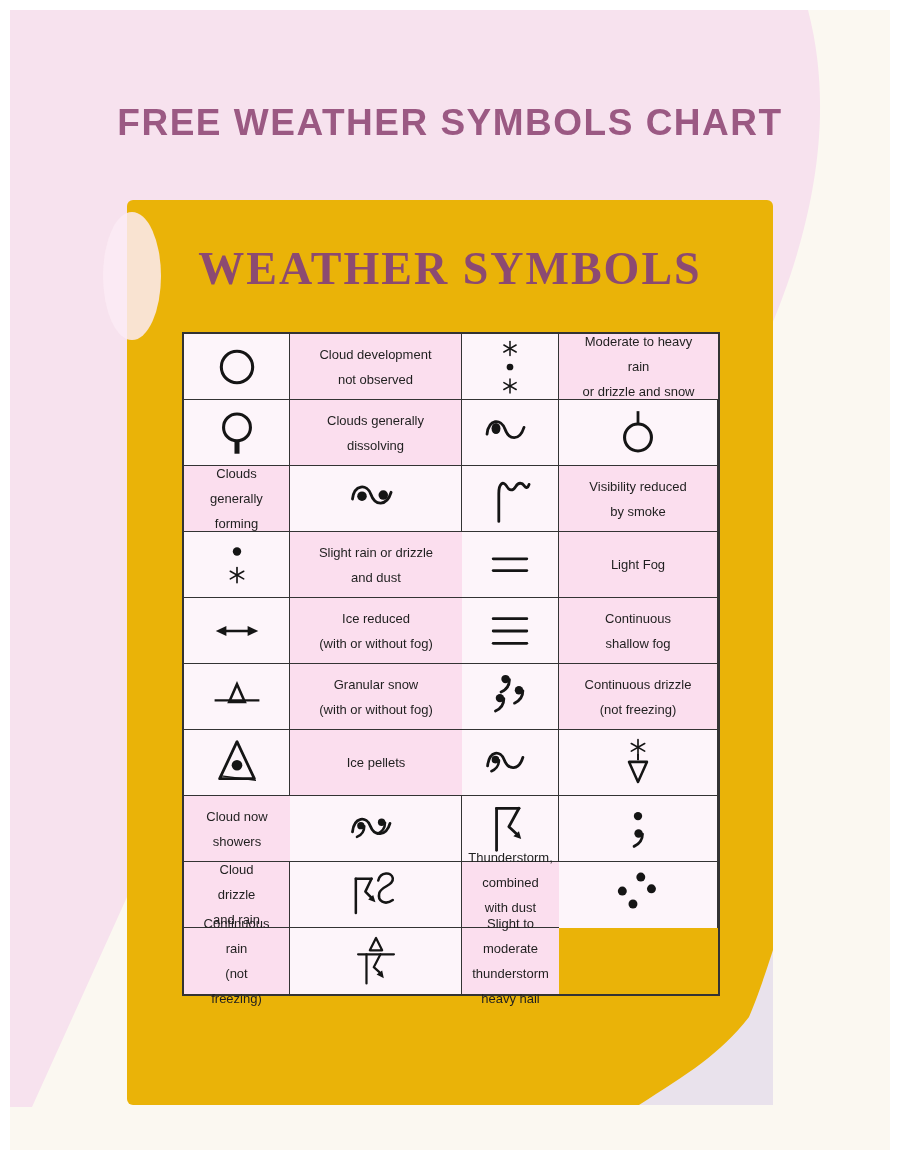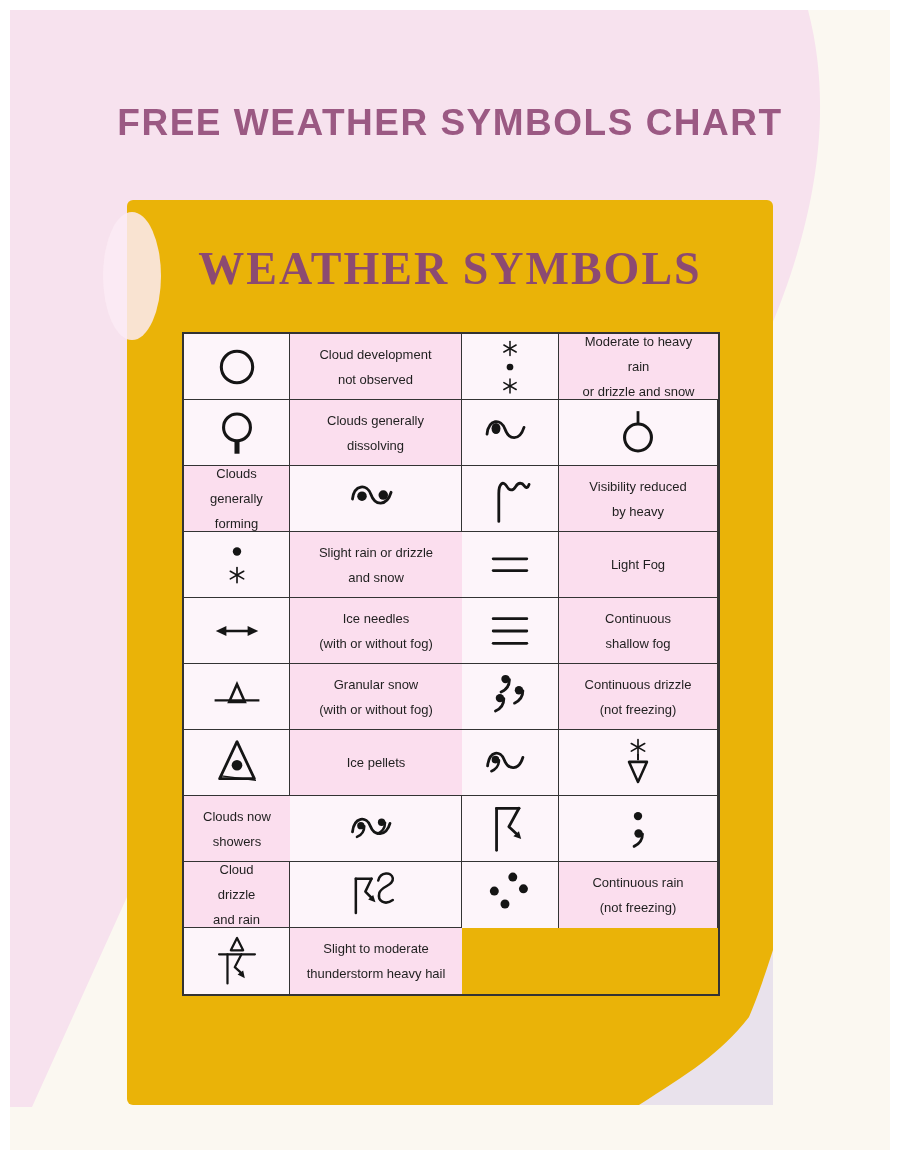--- a/index.html
+++ b/index.html
@@ -222,46 +222,46 @@
             <use href="#sym-freezing-rain-moderate"></use>
           </svg>
         </div>
         <div class="cell sym">
           <svg class="wsym" viewBox="0 0 100 100">
             <use href="#sym-smoke"></use>
           </svg>
         </div>
         <div class="cell desc">
           <div class="desc-line">Visibility reduced</div>
-          <div class="desc-line">by heavy</div>
+          <div class="desc-line">by smoke</div>
         </div>
         <div class="cell sym">
           <svg class="wsym" viewBox="0 0 100 100">
             <use href="#sym-rain-snow-slight"></use>
           </svg>
         </div>
         <div class="cell desc last-col">
           <div class="desc-line">Slight rain or drizzle</div>
-          <div class="desc-line">and snow</div>
+          <div class="desc-line">and dust</div>
         </div>
         <div class="cell sym">
           <svg class="wsym" viewBox="0 0 100 100">
             <use href="#sym-fog-light"></use>
           </svg>
         </div>
         <div class="cell desc">
           <div class="desc-line">Light Fog</div>
         </div>
         <div class="cell sym">
           <svg class="wsym" viewBox="0 0 100 100">
             <use href="#sym-ice-needles"></use>
           </svg>
         </div>
         <div class="cell desc last-col">
-          <div class="desc-line">Ice needles</div>
+          <div class="desc-line">Ice reduced</div>
           <div class="desc-line">(with or without fog)</div>
         </div>
         <div class="cell sym">
           <svg class="wsym" viewBox="0 0 100 100">
             <use href="#sym-fog-shallow"></use>
           </svg>
         </div>
         <div class="cell desc">
           <div class="desc-line">Continuous</div>
           <div class="desc-line">shallow fog</div>
@@ -296,21 +296,21 @@
           <svg class="wsym" viewBox="0 0 100 100">
             <use href="#sym-freezing-drizzle-slight"></use>
           </svg>
         </div>
         <div class="cell sym">
           <svg class="wsym" viewBox="0 0 100 100">
             <use href="#sym-snow-shower-slight"></use>
           </svg>
         </div>
         <div class="cell desc last-col">
-          <div class="desc-line">Clouds now showers</div>
+          <div class="desc-line">Cloud now showers</div>
         </div>
         <div class="cell sym">
           <svg class="wsym" viewBox="0 0 100 100">
             <use href="#sym-freezing-drizzle-moderate"></use>
           </svg>
         </div>
         <div class="cell sym">
           <svg class="wsym" viewBox="0 0 100 100">
             <use href="#sym-thunderstorm-hail-heavy"></use>
           </svg>
@@ -321,20 +321,24 @@
           </svg>
         </div>
         <div class="cell desc">
           <div class="desc-line">Cloud drizzle</div>
           <div class="desc-line">and rain</div>
         </div>
         <div class="cell sym">
           <svg class="wsym" viewBox="0 0 100 100">
             <use href="#sym-thunderstorm-duststorm"></use>
           </svg>
+        </div>
+        <div class="cell desc last-col">
+          <div class="desc-line">Thunderstorm, combined</div>
+          <div class="desc-line">with dust storm</div>
         </div>
         <div class="cell sym last-row">
           <svg class="wsym" viewBox="0 0 100 100">
             <use href="#sym-rain-continuous"></use>
           </svg>
         </div>
         <div class="cell desc last-row">
           <div class="desc-line">Continuous rain</div>
           <div class="desc-line">(not freezing)</div>
         </div>

